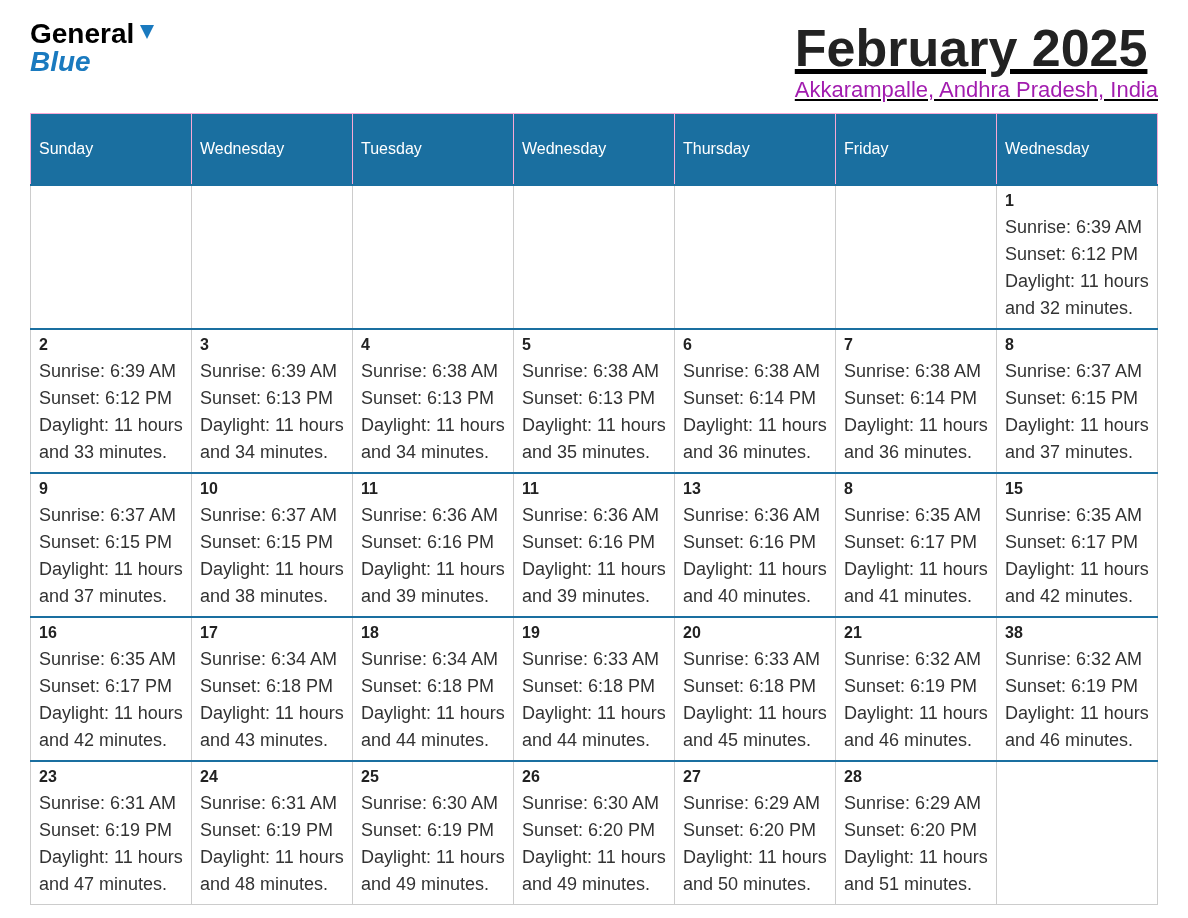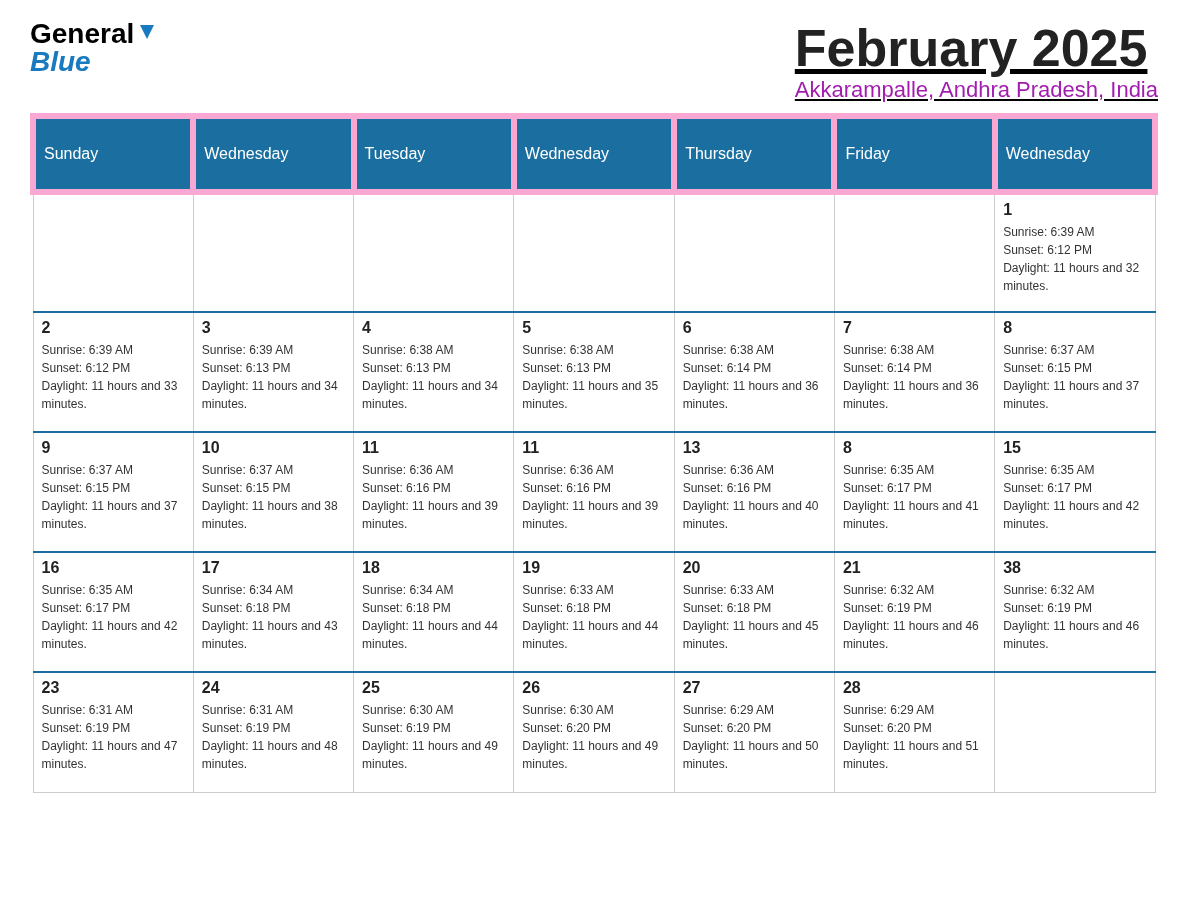--- a/index.html
+++ b/index.html
@@ -55,21 +55,21 @@
       border-collapse: collapse;
       margin-top: 10px;
     }
     .calendar th {
       background-color: #1a6fa0;
       color: #fff;
       padding: 26px 8px;
       text-align: left;
       font-size: 16px;
       font-weight: normal;
-      border: 6px solid #f9a8d4;
+      border: 1px solid #f9a8d4;
     }
     .calendar td {
       vertical-align: top;
       border: 1px solid #ccc;
       padding: 6px 8px;
       width: calc(100% / 7);
       min-height: 110px;
       height: 120px;
     }
     .calendar tr:first-child td {
@@ -79,21 +79,21 @@
       border-top: 2px solid #1a6fa0;
     }
     .day-number {
       font-size: 16px;
       font-weight: bold;
       color: #222;
       display: block;
       margin-bottom: 4px;
     }
     .day-info {
-      font-size: 12px;
+      font-size: 18px;
       color: #333;
       line-height: 1.5;
     }
     .empty-cell {
       background: #fff;
     }
   </style>
 </head>
 <body>
 

